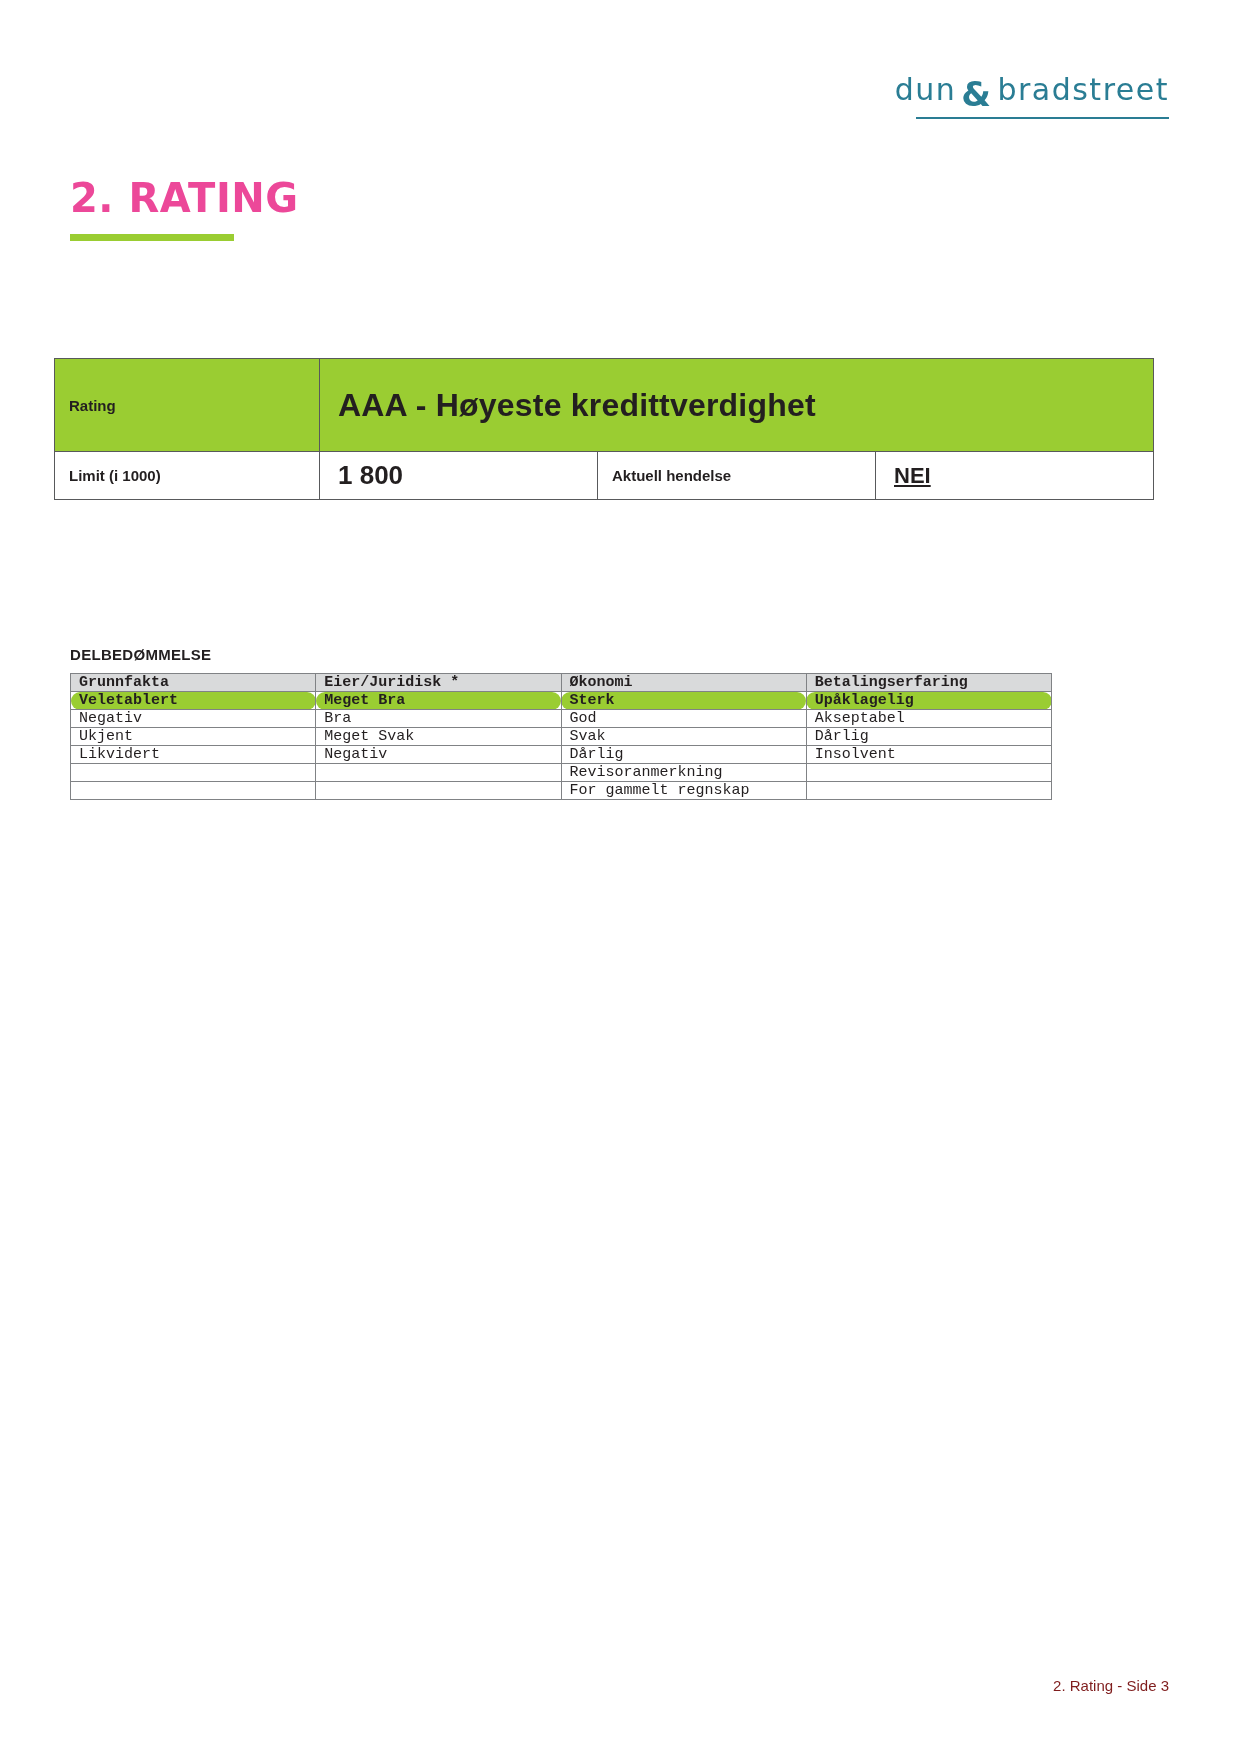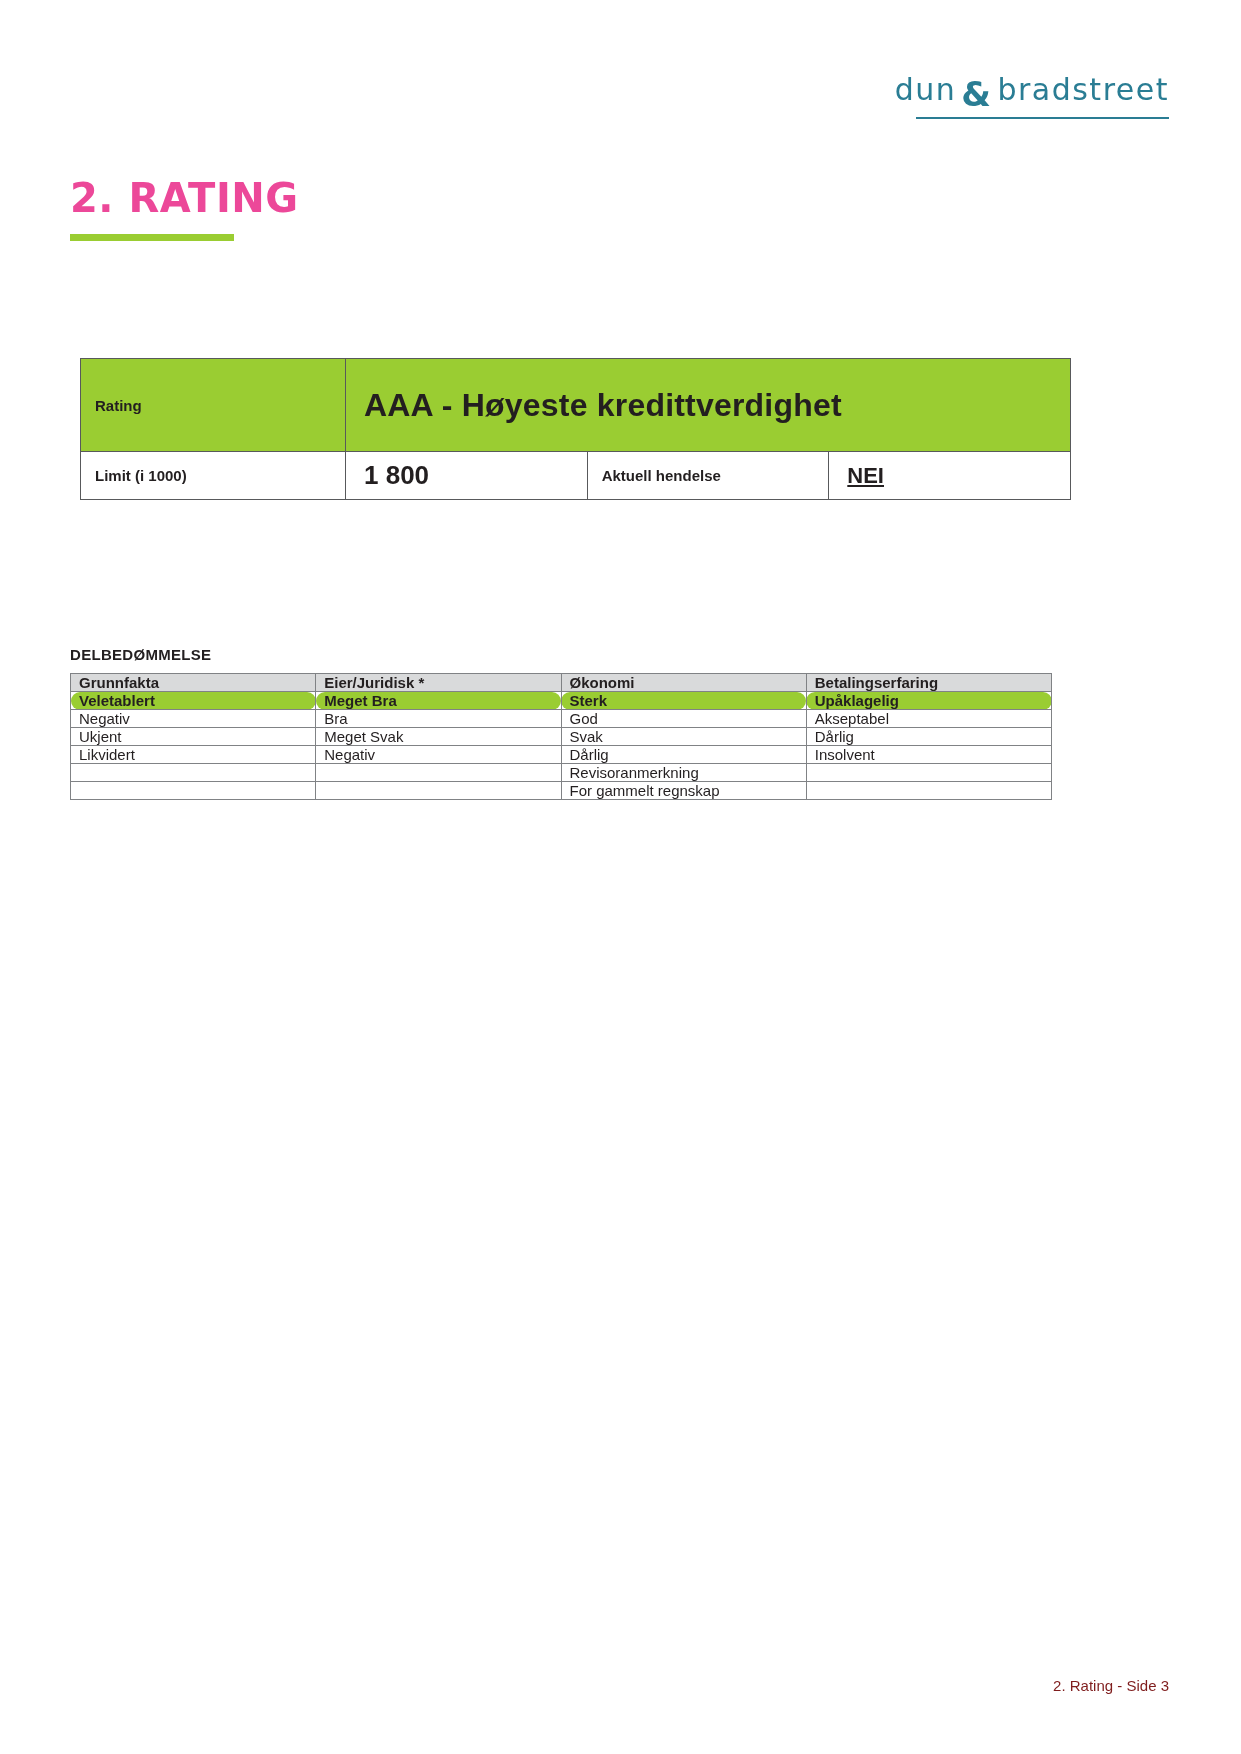--- a/index.html
+++ b/index.html
@@ -74,22 +74,22 @@
     left: 70px;
     width: 164px;
     height: 7px;
     background: #9acd32;
   }
 
   
   .rating-table {
     position: absolute;
     top: 358px;
-    left: 80px;
-    width: 991px;
+    left: 54px;
+    width: 1100px;
     border-collapse: collapse;
     table-layout: fixed;
   }
   .rating-table td {
     border: 1px solid #58595b;
     padding: 0;
     vertical-align: middle;
   }
   .rating-label-cell {
     background: #9acd32;
@@ -152,20 +152,21 @@
     font-size: 15px;
   }
   .sub-table td, .sub-table th {
     border: 1px solid #808285;
     height: 14px;
     padding: 0 0 0 8px;
     text-align: left;
     font-weight: 400;
     vertical-align: middle;
     box-sizing: border-box;
+    font-family: Liberation Mono, monospace;
   }
   .sub-table thead th {
     background: #d9dadb;
     font-weight: 700;
   }
   .sub-table tr.highlight td {
     background: #9acd32;
     font-weight: 700;
     border-radius: 9px;
   }

